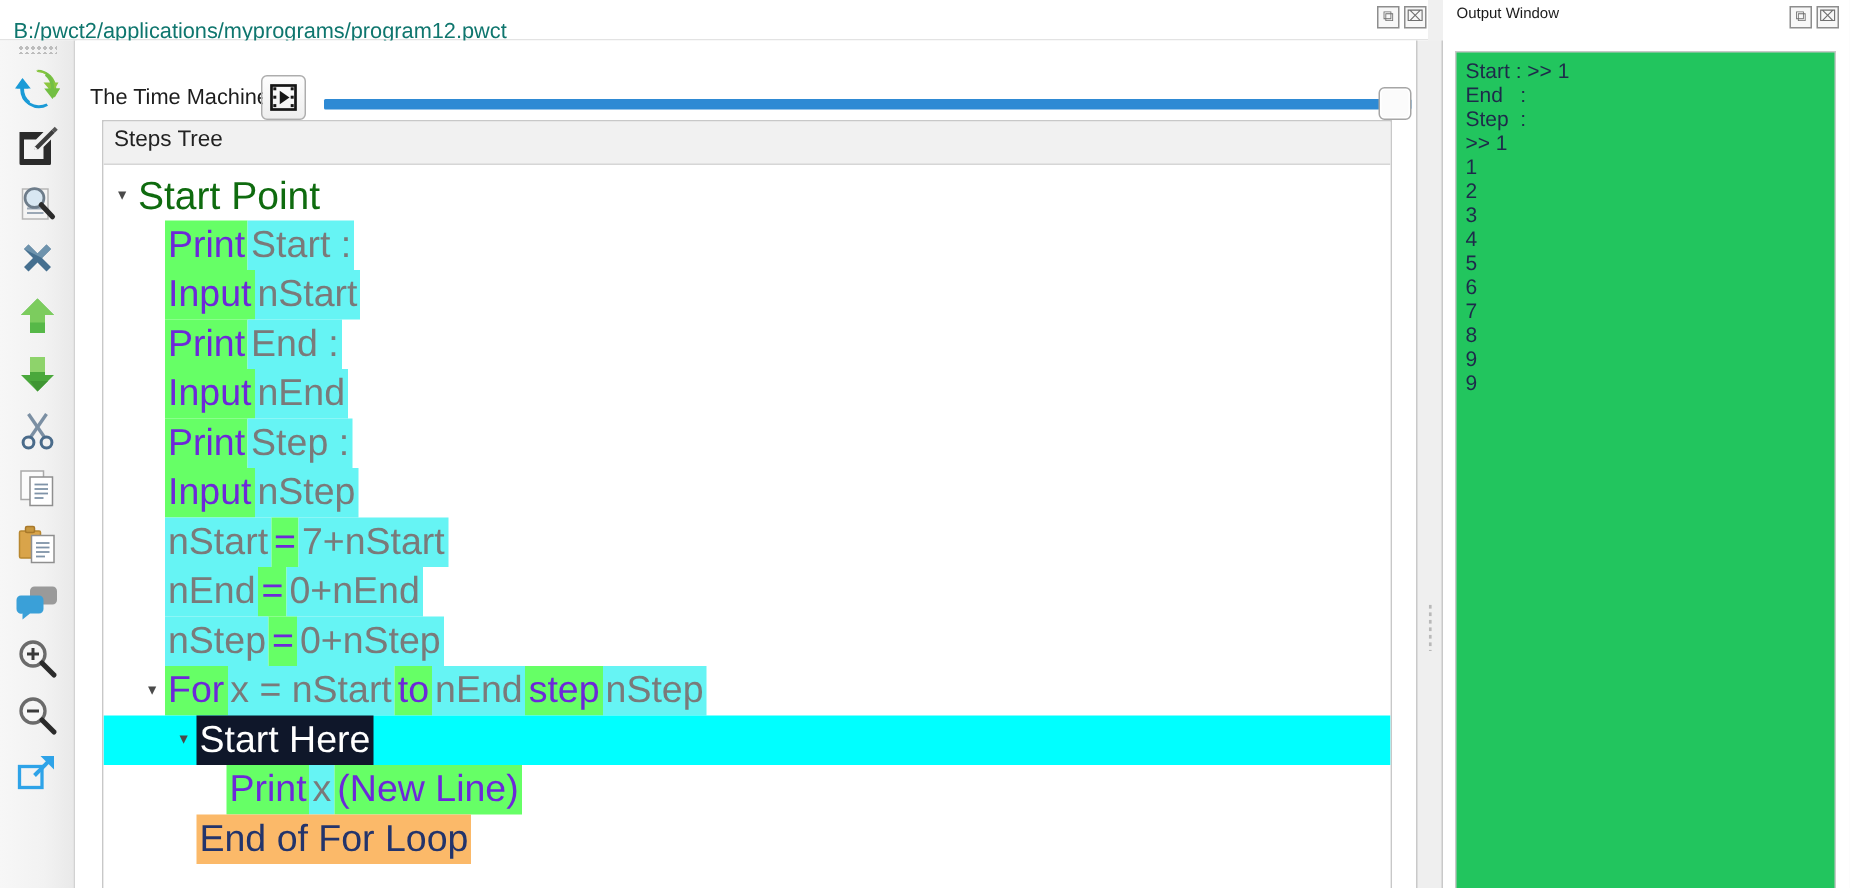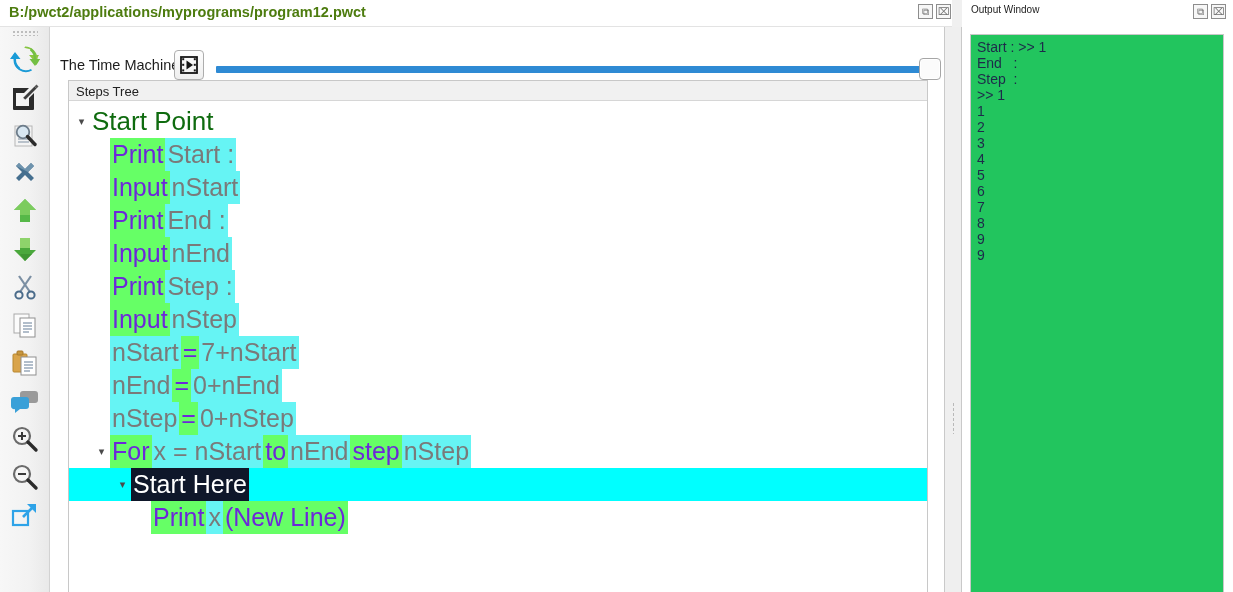--- a/index.html
+++ b/index.html
@@ -29,25 +29,24 @@
   }
 
   .titlebar {
     position: relative;
     height: 27px;
     background: #ffffff;
     border-bottom: 1px solid #e3e3e3;
   }
   .titlebar .path {
     position: absolute;
-    left: 9px; top: 4px;
+    left: 9px; top: 13px;
     font-size: 14.5px;
-    color: #4d7c0f;
+    color: #0f766e;
     white-space: nowrap;
-    font-weight: bold;
   }
   .win-ctrls {
     position: absolute;
     top: 4px;
     display: flex;
     gap: 3px;
   }
   .win-btn {
     width: 15px; height: 15px;
     border: 1px solid #8d8d8d;
@@ -137,24 +136,24 @@
     position: absolute;
     left: 68px; top: 80px;
     width: 860px;
     height: 512px;
     border: 1px solid #c8c8c8;
     border-bottom: none;
     background: #ffffff;
     overflow: hidden;
   }
   #tree-header {
-    height: 20px;
+    height: 29px;
     background: #f1f1f1;
     border-bottom: 1px solid #d6d6d6;
-    font-size: 13px;
+    font-size: 15px;
     color: #222;
     padding: 3px 0 0 7px;
   }
   #tree-body {
     position: relative;
     height: 489px;
     background: #ffffff;
     padding-top: 4px;
   }
 
@@ -476,20 +475,24 @@
           </div>
           <div class="trow sel-row" style="padding-left: 45px;">
             <span class="expander">▾</span>
             <span class="seg sel-text">Start Here</span>
           </div>
           <div class="trow" style="padding-left: 65px;">
             <span class="expander empty">▾</span>
             <span class="seg kw">Print</span>
             <span class="seg val">x</span>
             <span class="seg kw">(New Line)</span>
+          </div>
+          <div class="trow" style="padding-left: 45px;">
+            <span class="expander empty">▾</span>
+            <span class="seg endloop">End of For Loop</span>
           </div>
         </div>
     </div>
 
     <div id="splitter">
       <div id="splitter-grip"></div>
     </div>
   </div>
 
   <div id="output-window">

